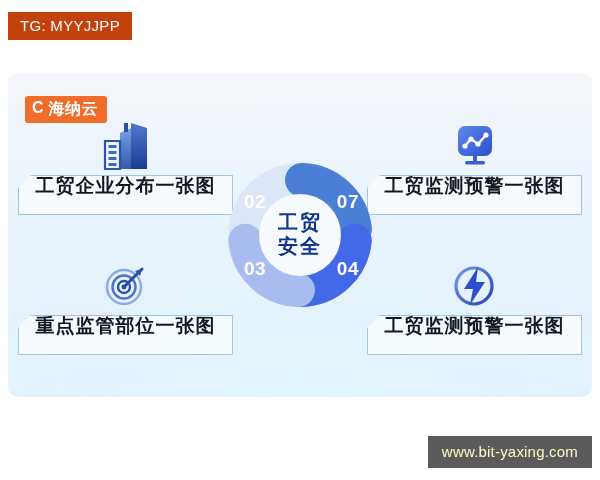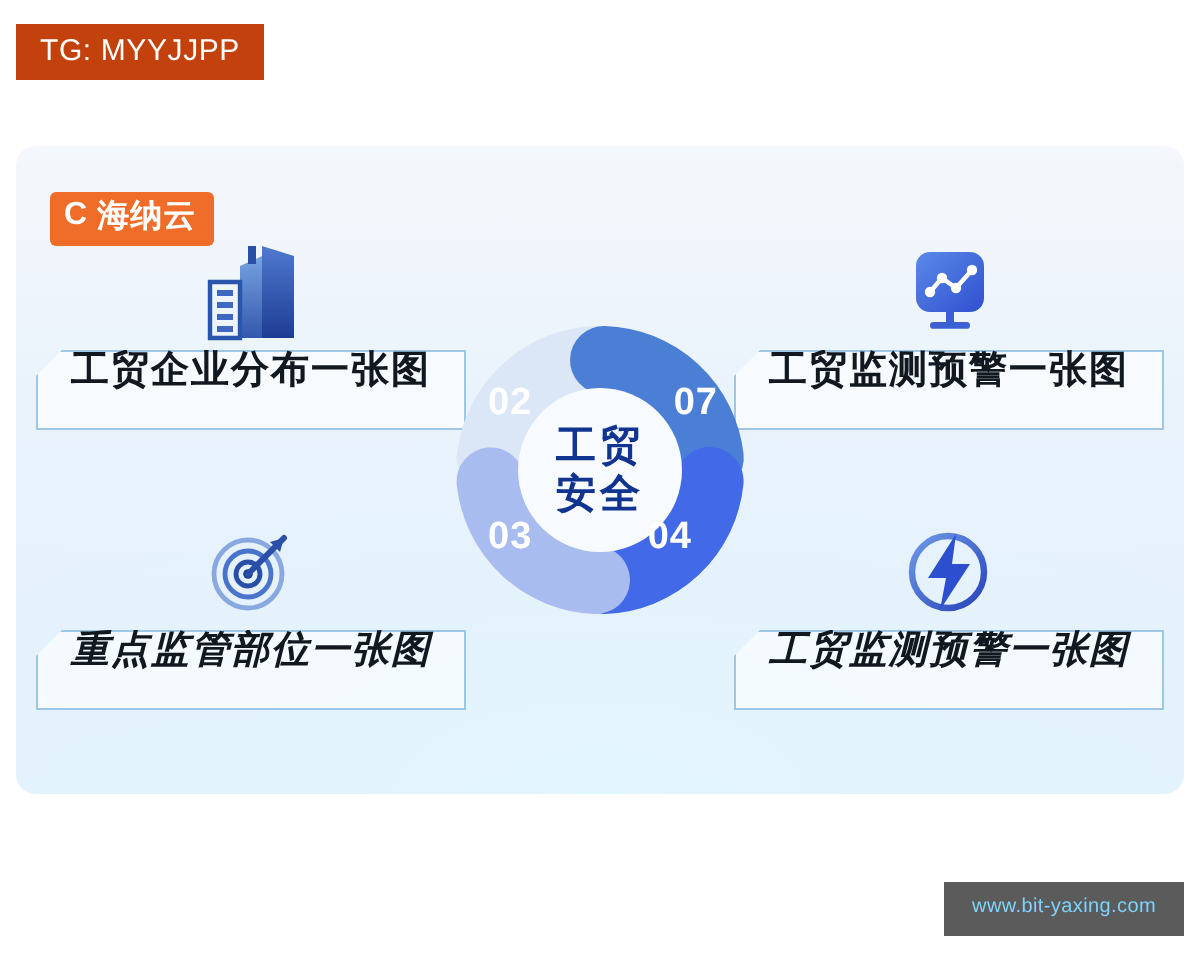--- a/index.html
+++ b/index.html
@@ -28,22 +28,22 @@
     line-height: 1;
     white-space: nowrap;
   }
 
   
   .site-watermark {
     position: absolute;
     right: 8px;
     bottom: 12px;
     background: #5b5b5b;
-    color: #7dd3fc;
-    font-size: 10px;
+    color: #fef9c3;
+    font-size: 15px;
     letter-spacing: .2px;
     padding: 8px 14px 9px 14px;
     line-height: 1;
     white-space: nowrap;
   }
 
   
   .card {
     position: absolute;
     left: 8px;
@@ -87,21 +87,21 @@
   }
 
   
   .item {
     position: absolute;
     width: 215px;
   }
   .item-left  { left: 10px; }
   .item-right { right: 10px; }
   .item-row1  { top: 42px; }
-  .item-row2  { top: 182px; font-style: italic; }
+  .item-row2  { top: 182px; }
 
   .item-icon {
     height: 56px;
     display: flex;
     align-items: flex-end;
     justify-content: center;
     margin-bottom: 4px;
   }
 
   .label-box {
@@ -140,21 +140,21 @@
     font-family: "Liberation Sans", sans-serif;
     font-size: 19px;
     font-weight: bold;
     color: #ffffff;
     line-height: 1;
     letter-spacing: .5px;
   }
   .num-01 { left: 24px;  top: 37px; }
   .num-02 { right: 21px; top: 37px; }
   .num-03 { left: 24px;  bottom: 37px; }
-  .num-04 { right: 34px; bottom: 37px; text-align: right; }
+  .num-04 { right: 21px; bottom: 37px; text-align: right; }
 
   .center-text {
     position: absolute;
     left: 50%;
     top: 50%;
     transform: translate(-50%, -50%);
     text-align: right;
     font-family: "DejaVu Sans", "Liberation Sans", sans-serif;
     font-weight: bold;
     font-size: 20px;

